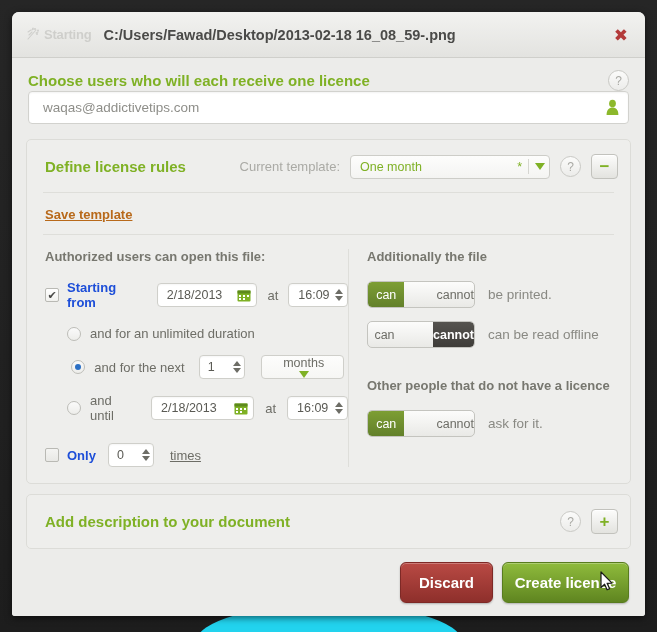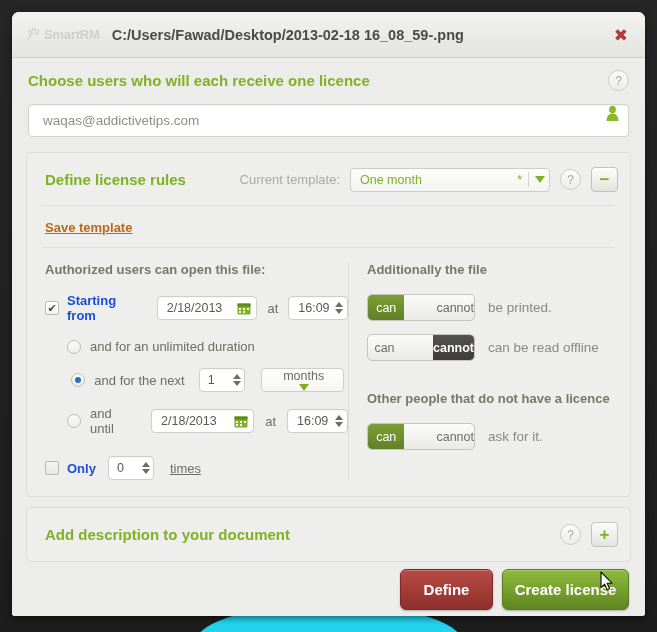--- a/index.html
+++ b/index.html
@@ -90,26 +90,25 @@
     display: flex; align-items: center; justify-content: center;
     cursor: pointer; flex: 0 0 auto;
     box-shadow: inset 0 1px 0 #fff;
   }
   .sq-btn span { color: #7fb125; font-size: 17px; font-weight: bold; line-height: 1; }
 
   
   #sec-users { padding: 12px 2px 6px; }
   #users-head-row { display:flex; align-items:center; justify-content:space-between; }
   #email-row {
-    margin-top: 13px;
     height: 33px;
     background: #fff;
     border: 1px solid #d2d2ce;
     border-radius: 4px;
-    display: flex; 
+    display: flex; align-items: center;
     padding: 0 8px 0 12px;
     box-shadow: inset 0 1px 2px rgba(0,0,0,.05);
   }
   #email-input {
     flex: 1 1 auto; border: 0; outline: 0;
     font-family: "Liberation Sans", sans-serif;
     font-size: 13.5px; color: #8e8e89; background: transparent;
   }
   #user-icon { flex: 0 0 auto; display:flex; }
   #users-hint {
@@ -271,21 +270,21 @@
           <path d="M8 4 L9 2"></path>
             <path d="M12 7 L14 6"></path>
         </g>
         <g fill="#b4b4b0">
           <circle cx="11" cy="3" r="1.1"></circle>
             <circle cx="14" cy="4.5" r="1"></circle>
           <circle cx="13" cy="8" r="1"></circle>
             <circle cx="9" cy="3" r=".9"></circle>
         </g>
       </svg>
-      <span id="logo-text">SmartRM</span>
+      <span id="logo-text">Starting</span>
     </div>
     <div id="win-title">C:/Users/Fawad/Desktop/2013-02-18 16_08_59-.png</div>
     <div id="close-btn">✖</div>
   </div>
 
   <div id="dialog-body">
 
     <div id="sec-users">
       <div id="users-head-row">
         <div class="green-head">Choose users who will each receive one licence</div>
@@ -452,21 +451,21 @@
 
     <div id="sec-desc">
       <div class="green-head">Add description to your document</div>
       <div class="help-circle">?</div>
       <div class="sq-btn">
         <span>+</span>
       </div>
     </div>
 
     <div id="footer">
-      <div class="big-btn" id="btn-discard">Define</div>
+      <div class="big-btn" id="btn-discard">Discard</div>
       <div class="big-btn" id="btn-create">Create license</div>
       <svg id="cursor" width="15" height="21" viewBox="0 0 15 21">
         <path d="M1 1 L1 16.5 L4.6 13.2 L7.1 18.8 L9.6 17.7 L7.1 12.3 L12 12.1 Z" fill="#fff" stroke="#1a1a1a" stroke-width="1.2" stroke-linejoin="round"></path>
       </svg>
     </div>
 
   </div>
 </div>
 
 </body></html>

